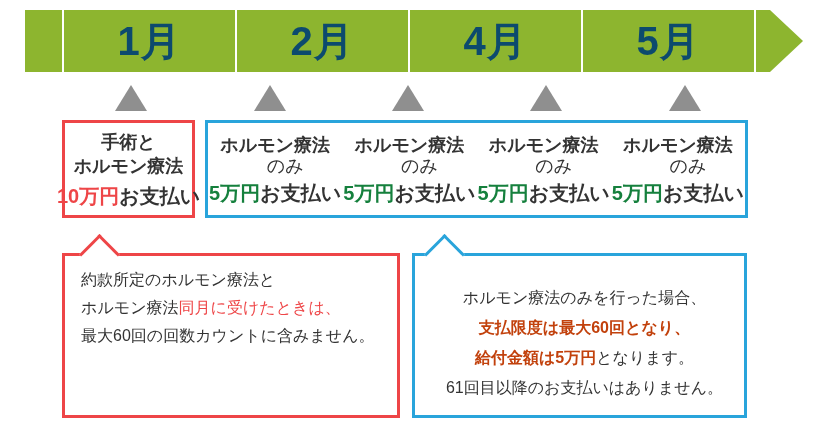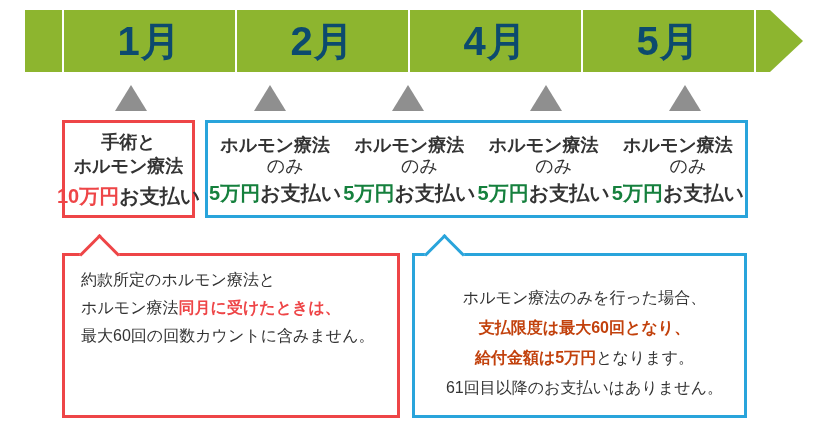--- a/index.html
+++ b/index.html
@@ -57,21 +57,21 @@
   .surgery-note {
     left:62px; width:338px; border:3px solid #EE4547;
     padding:10px 10px 4px 16px;
   }
   .hormone-note {
     left:412px; width:335px; border:3px solid #29A4DB;
     padding:27px 10px 0 20px;
   }
   .callout p { margin:0; font-size:16px; line-height:28px; white-space:nowrap; }
   .hormone-note p { line-height:30px;text-align:center; }
-  .acc-red  { color:#EE4547; font-weight:700;margin-top:28px; }
+  .acc-red  { color:#EE4547; font-weight:400;margin-top:28px; }
   .acc-blue { color:#c2410c; font-weight:700; }
 
   .caret {
     position:absolute; top:-16px; width:26px; height:26px; background:#ffffff;
     transform:rotate(45deg);
   }
   .caret-red  { left:20px; border-top:3px solid #EE4547; border-left:3px solid #EE4547; }
   .caret-blue { left:15px; border-top:3px solid #29A4DB; border-left:3px solid #29A4DB; }
 </style>
 </head>

